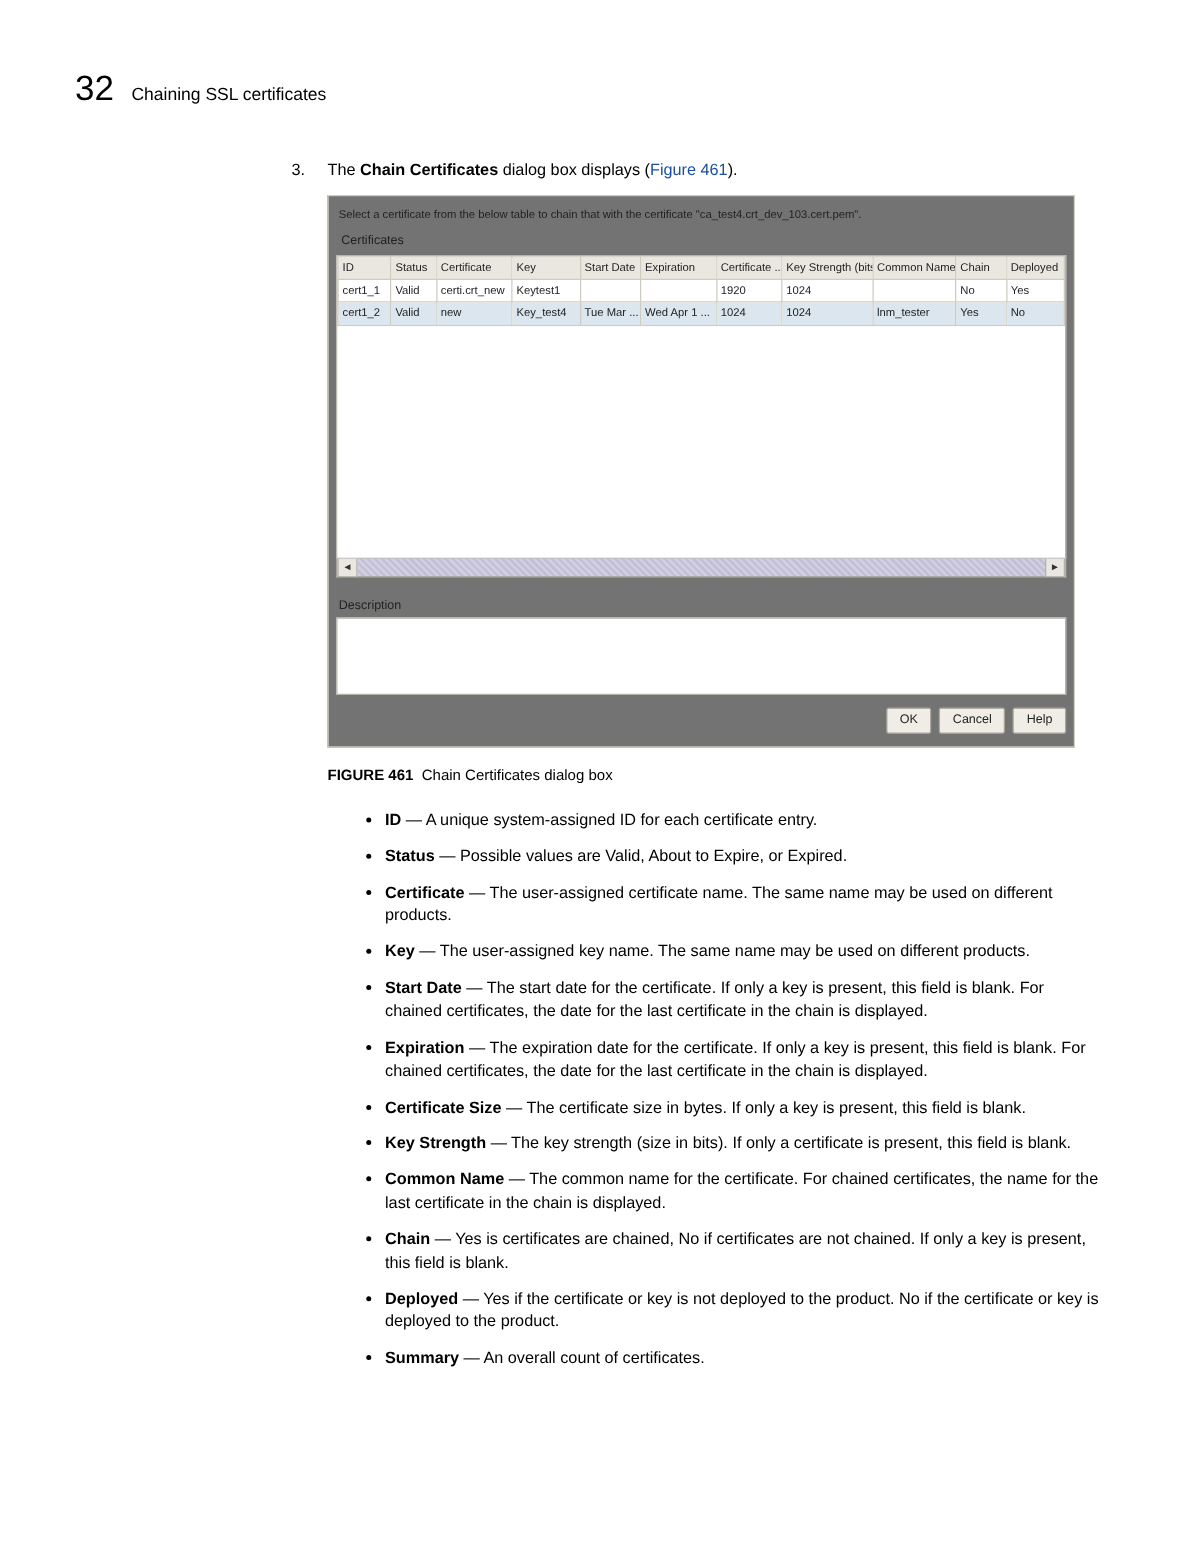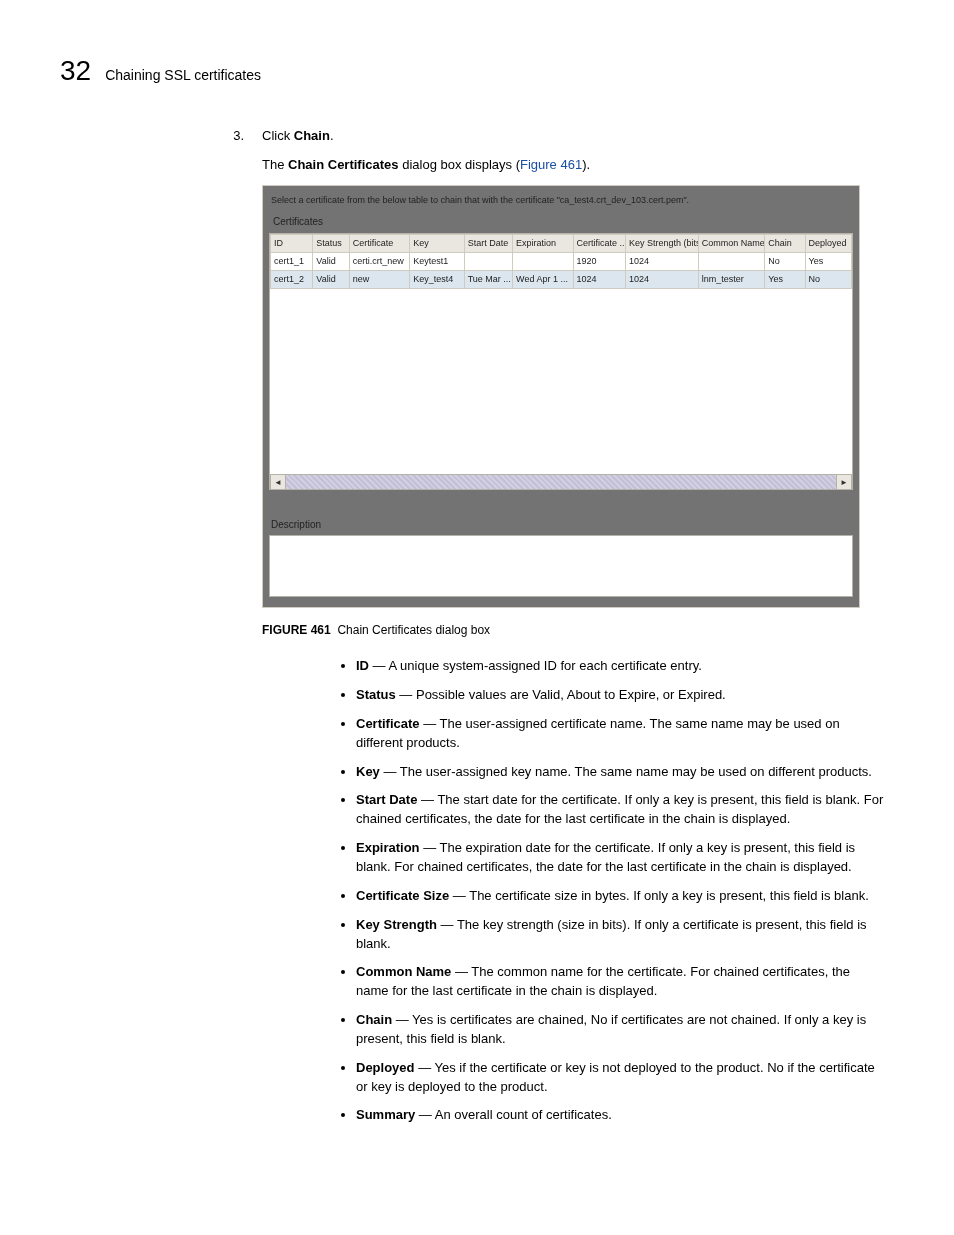--- a/index.html
+++ b/index.html
@@ -118,21 +118,21 @@
   }
   .scroll-btn {
     width: 14px;
     height: 100%;
     background: #e9e7e0;
     border-left: 1px solid #b5b2a8;
     border-right: 1px solid #b5b2a8;
     display:flex;align-items:center;justify-content:center;
     font-size:8px;color:#333;
   }
-  .desc-label { padding: 0 2px 2px 2px; font-size:10px;margin-top:28px; }
+  .desc-label { padding: 16px 2px 2px 2px; font-size:10px; }
   .desc-box {
     background: #fff;
     border: 1px solid #b5b2a8;
     height: 60px;
   }
   .dlg-buttons {
     display: flex;
     justify-content: flex-end;
     gap: 6px;
     margin-top: 10px;
@@ -153,42 +153,38 @@
 
   .after-fig p { margin: 0 0 12px 0; }
   ul.details {
     list-style: disc;
     padding-left: 46px;
     margin: 0;
   }
   ul.details li {
     margin-bottom: 10px;
     line-height: 1.45;
-    margin-left: 48px;
   }
 </style>
 </head>
 <body>
 
 <div class="page">
 
   <div class="hdr">
     <span class="hdr-num">32</span>
     <span class="hdr-title">Chaining SSL certificates</span>
   </div>
 
   <div class="content">
 
     <ol class="steps">
       <li>
         <span class="num">3.</span>
         <div class="step-body">
-          <p>
-            <span>Click </span><span class="b">Chain</span><span>.</span>
-          </p>
           <p>
             <span>The </span><span class="b">Chain Certificates</span><span> dialog box displays (</span><span class="figref">Figure 461</span><span>).</span>
           </p>
 
           <div class="dialog-shot">
             <div class="dialog-instr">Select a certificate from the below table to chain that with the certificate "ca_test4.crt_dev_103.cert.pem".</div>
             <div class="panel-title">Certificates</div>
             <div class="grid-wrap">
               <table class="cert">
                 <colgroup>
@@ -253,20 +249,25 @@
             <div class="scroll-strip">
               <div class="scroll-btn">
                   <span>◄</span>
                 </div>
               <div class="scroll-btn">
                   <span>►</span>
                 </div>
             </div>
             <div class="desc-label">Description</div>
             <div class="desc-box"></div>
+            <div class="dlg-buttons">
+              <div class="dlg-btn">OK</div>
+              <div class="dlg-btn">Cancel</div>
+              <div class="dlg-btn">Help</div>
+            </div>
           </div>
 
           <div class="fig-caption">
             <span class="lbl">FIGURE 461</span>&nbsp;&nbsp;<span>Chain Certificates dialog box</span>
           </div>
 
           <div class="after-fig">
             <ul class="details">
               <li><span class="b">ID</span><span> — A unique system-assigned ID for each certificate entry.</span></li>
               <li><span class="b">Status</span><span> — Possible values are Valid, About to Expire, or Expired.</span></li>

